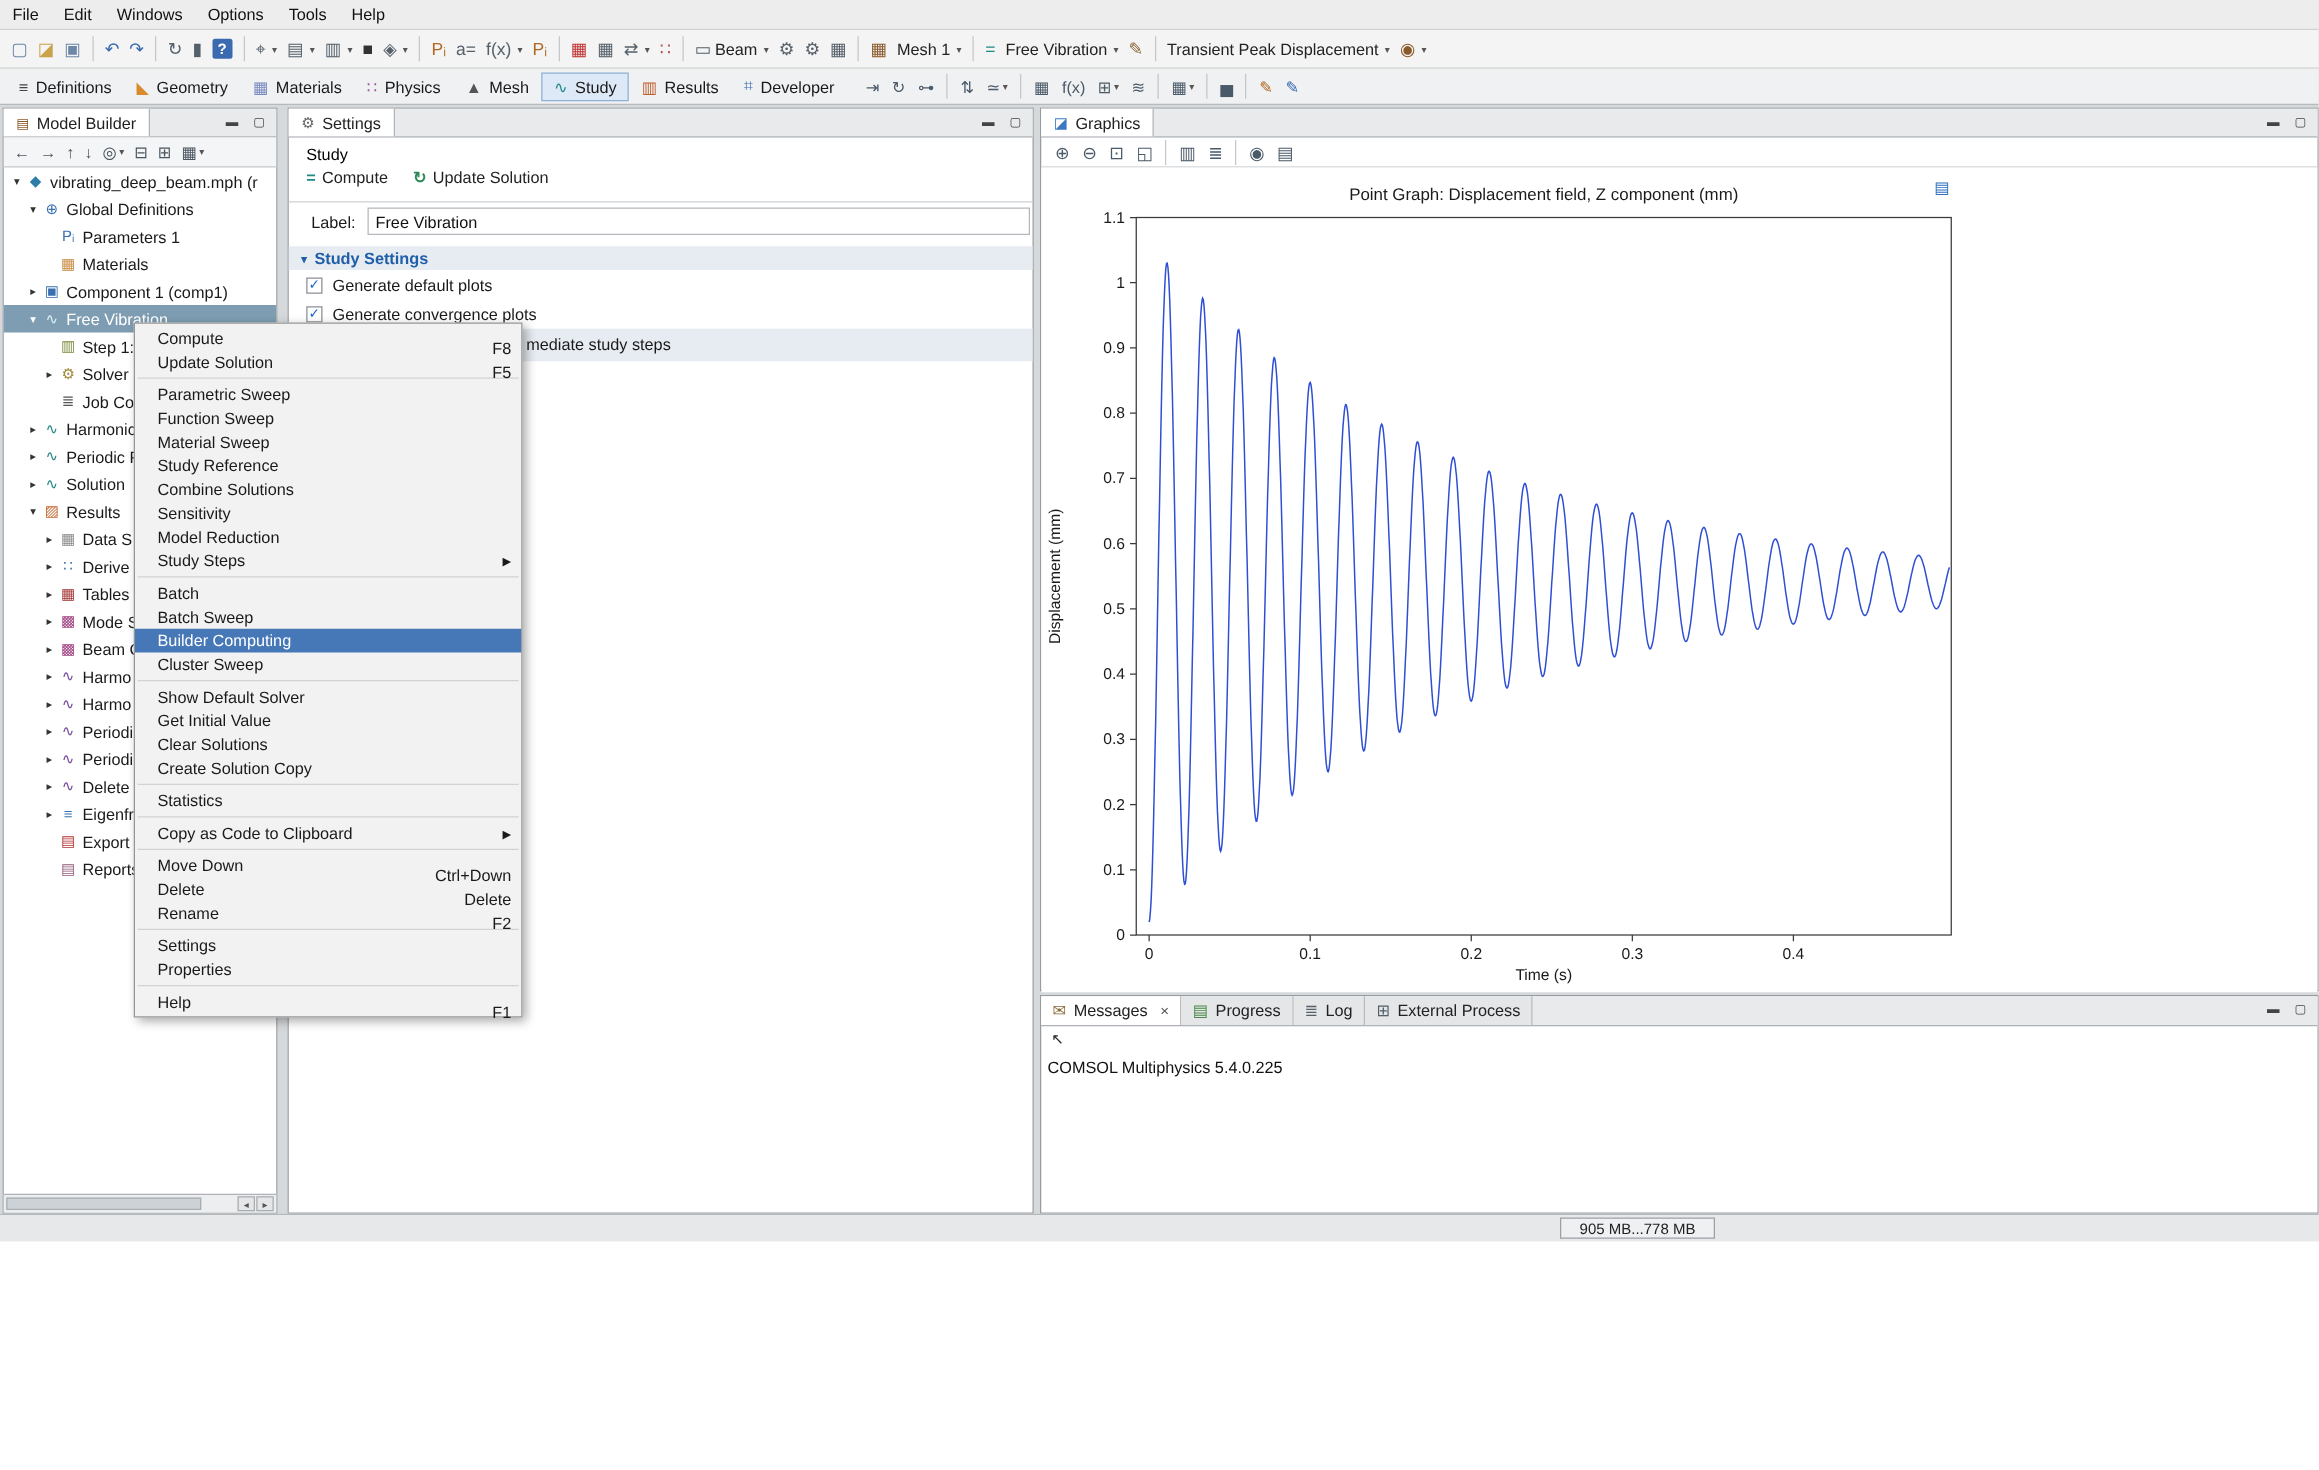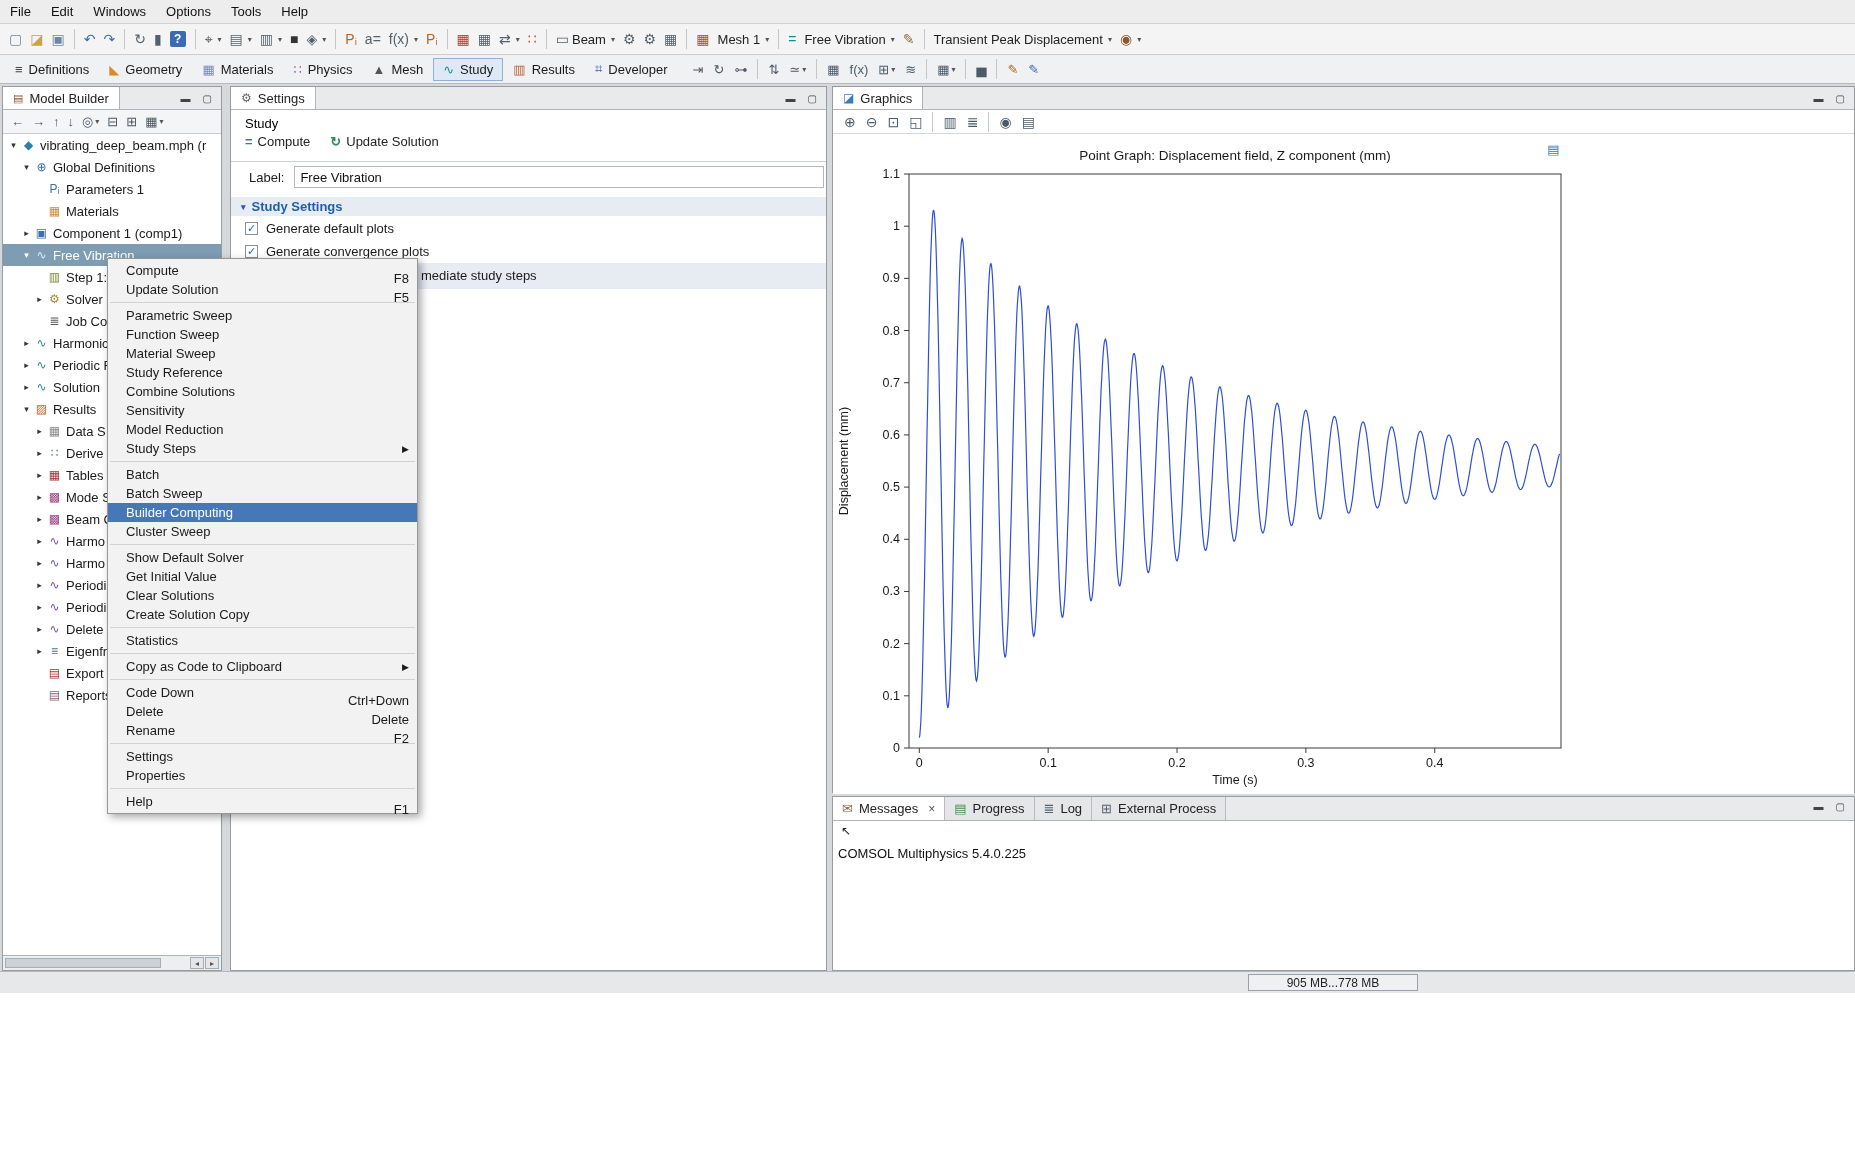--- a/index.html
+++ b/index.html
@@ -77,21 +77,21 @@
   .btabbar { height:24px; background:#e8eaec; border-bottom:1px solid #b0b4b8; display:flex; align-items:stretch; }
   .btab { display:flex; align-items:center; gap:6px; padding:0 9px; border-right:1px solid #b8bcc0; background:#e4e6e8; color:#222; font-size:13px; }
   .btab.active { background:#fff; }
   .bclose { margin-left:4px; color:#555; font-size:12px; }
   .msg-toolbar { height:20px; display:flex; align-items:center; padding-left:8px; }
   .cursor-glyph { font-size:12px; color:#222; }
   .msg-lines { padding:4px 0 0 5px; font-size:13px; color:#111; line-height:17px; white-space:nowrap; }
 
   
   .statusbar { position:absolute; left:0; top:971px; width:1855px; height:22px; background:#e6e8ea; border-top:1px solid #b4b8bc; }
-  .membox { position:absolute; left:1248px; top:2px; width:170px; height:17px; border:1px solid #9aa0a6; background:#eef0f2; display:flex; align-items:center; justify-content:center; font-size:12px; color:#222; }
+  .membox { position:absolute; left:1248px; top:2px; width:124px; height:17px; border:1px solid #9aa0a6; background:#eef0f2; display:flex; align-items:center; justify-content:center; font-size:12px; color:#222; }
 
   
   .cmenu { position:absolute; left:107px; top:258px; width:311px; background:#f2f2f2; border:1px solid #979797; box-shadow:3px 3px 8px rgba(0,0,0,.35); padding:2px 0; z-index:60; font-size:13px; color:#1a1a1a; }
   .cmi { height:19px; display:flex; align-items:center; padding:0 8px 0 18px; }
   .cmi.hl { background:#4678b8; color:#fff; }
   .cms { margin-left:auto; padding-left:24px;margin-top:16px; }
   .cmarrow { margin-left:auto; font-size:9px; }
   .cmi .cms + .cmarrow { margin-left:6px; }
   .cmsep { height:1px; background:#d2d2d2; margin:3px 2px; }
 </style>
@@ -845,21 +845,21 @@
 
       </div>
       <div class="cmsep"></div>
       <div class="cmi">
         <span>Copy as Code to Clipboard</span>
         <span class="cms"></span>
         <span class="cmarrow">▶</span>
       </div>
       <div class="cmsep"></div>
       <div class="cmi">
-        <span>Code Down</span>
+        <span>Move Down</span>
         <span class="cms">Ctrl+Down</span>
 
       </div>
       <div class="cmi">
         <span>Delete</span>
         <span class="cms">Delete</span>
 
       </div>
       <div class="cmi">
         <span>Rename</span>

